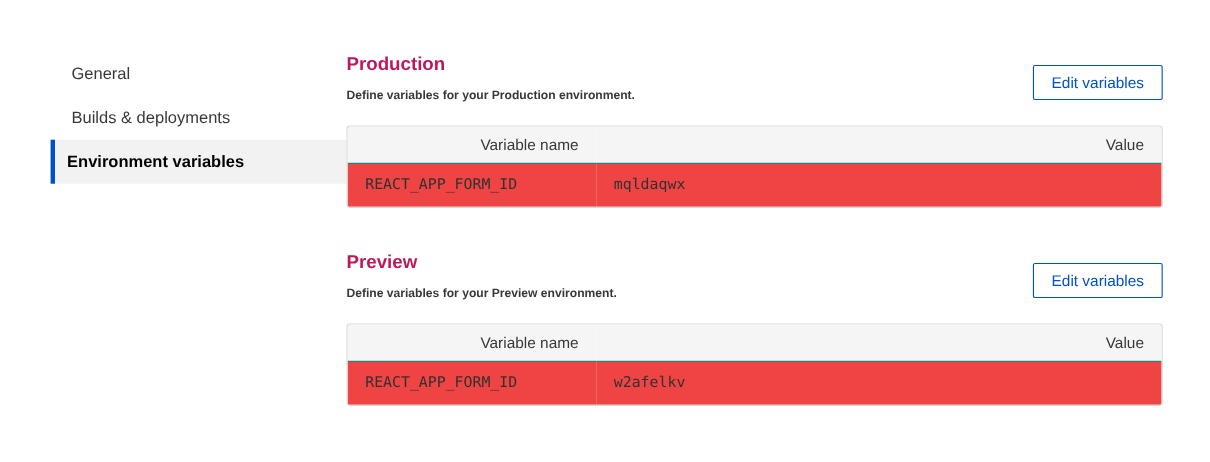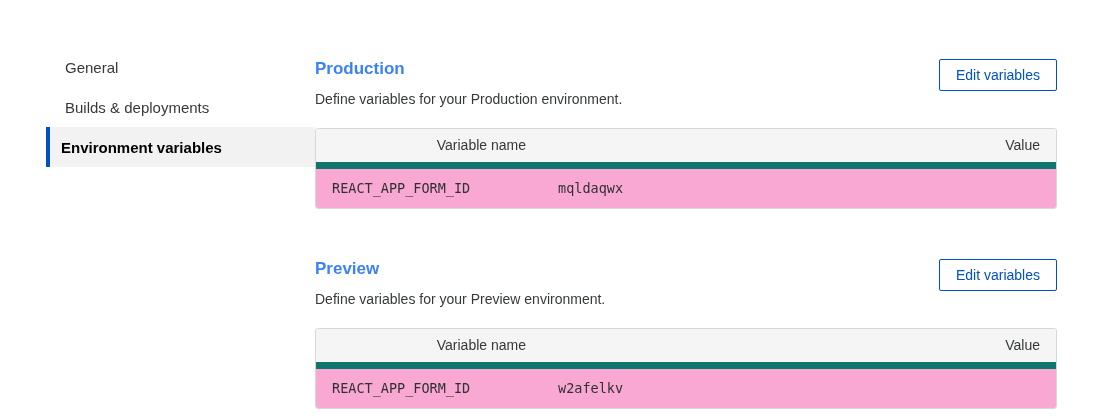--- a/index.html
+++ b/index.html
@@ -50,27 +50,28 @@
   }
   .section + .section { margin-top: 38px; }
   .section-header {
     display: flex;
     justify-content: space-between;
     align-items: flex-start;
   }
   .section-title {
     font-size: 17px;
     font-weight: 700;
-    color: #3b82f6;
-    margin-top: 12px;
+    color: #be185d;
+    margin-top: 2px;
   }
   .section-desc {
-    font-size: 14px;
+    font-size: 11px;
     color: #36393a;
     margin-top: 12px;
+    font-weight: bold;
   }
   .edit-btn {
     background: #ffffff;
     border: 1px solid #0051c3;
     color: #0051c3;
     font-family: "Liberation Sans", sans-serif;
     font-size: 14px;
     padding: 7px 16px;
     border-radius: 2px;
     cursor: pointer;
@@ -98,22 +99,22 @@
     padding: 8px 16px;
     line-height: 17px;
   }
   .var-table th.col-name { width: 226px; }
   .var-table td {
     font-family: "DejaVu Sans Mono", monospace;
     font-size: 13.5px;
     color: #313131;
     padding: 11px 16px;
     line-height: 17px;
-    border-top: 7px solid #0f766e;
-    background: #f9a8d4;
+    border-top: 1px solid #0f766e;
+    background: #ef4444;
   }
 </style>
 </head>
 <body>
 
 <div class="layout">
 
   <nav class="sidebar">
     <div class="sidebar-item">
       <span>General</span>

